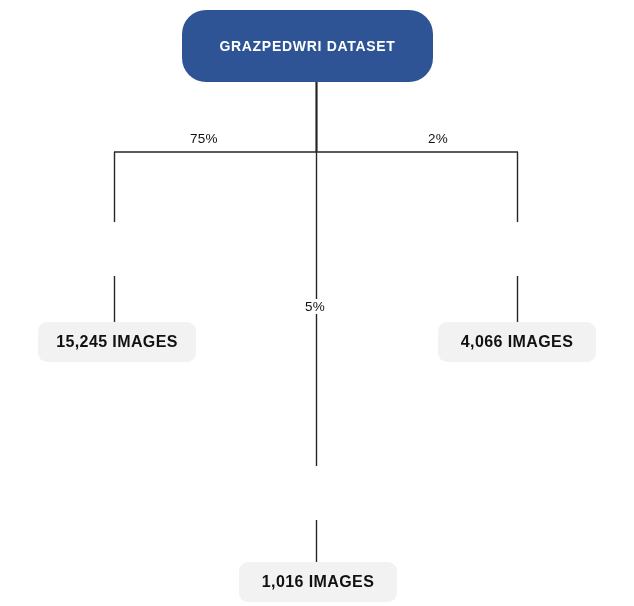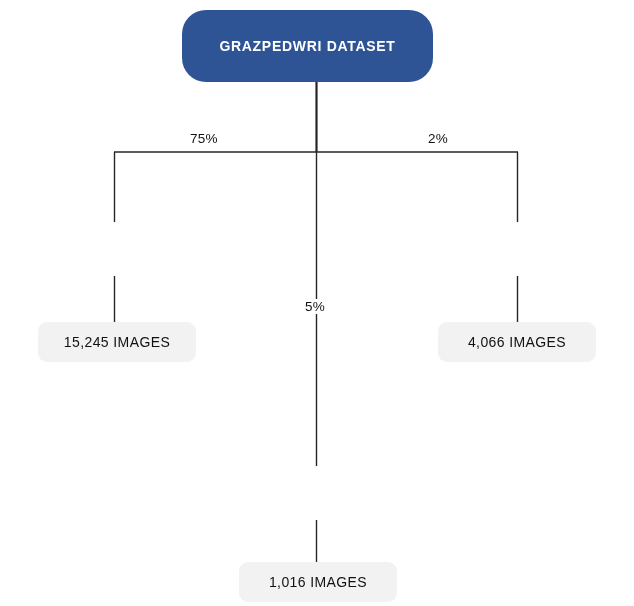--- a/index.html
+++ b/index.html
@@ -49,22 +49,22 @@
   .chip {
     position: absolute;
     background: #f2f2f2;
     border-radius: 9px;
     display: flex;
     align-items: center;
     justify-content: center;
     box-sizing: border-box;
   }
   .chip-label {
-    font-size: 14px;
-    font-weight: normal;
+    font-size: 16px;
+    font-weight: bold;
     color: #111111;
     letter-spacing: 0.4px;
     white-space: nowrap;
   }
   .pct {
     position: absolute;
     font-size: 13.5px;
     font-weight: normal;
     color: #111111;
     letter-spacing: 0.3px;

